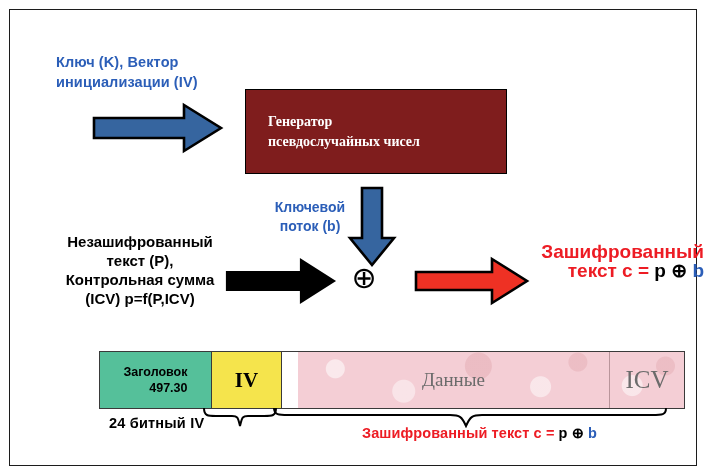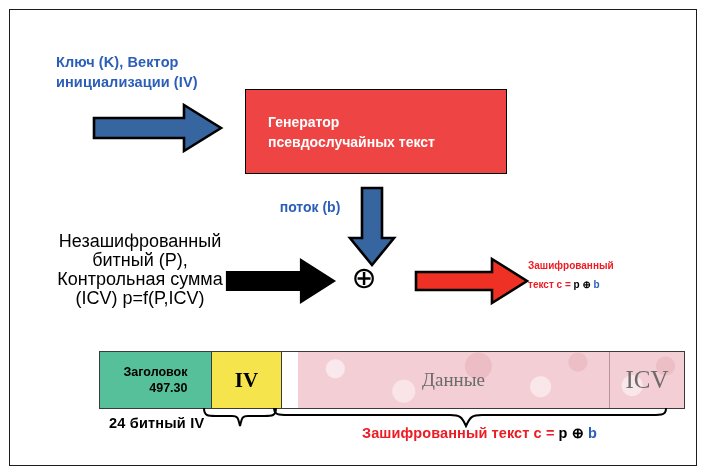--- a/index.html
+++ b/index.html
@@ -47,29 +47,29 @@
     color: #2b5eb8;
     font-size: 14px;
     font-weight: bold;
     line-height: 19px;
   }
   .txt-plain {
     left: 40px; top: 222px;
     width: 180px;
     text-align: center;
     color: #000000;
-    font-size: 18px;
-    font-weight: normal;
+    font-size: 15px;
+    font-weight: bold;
     line-height: 19px;
   }
   .txt-cipher-right {
-    left: 518px; top: 246px;
+    left: 518px; top: 232px;
     width: 176px;
-    text-align: left;
-    font-size: 10px;
+    text-align: right;
+    font-size: 19px;
     font-weight: bold;
     line-height: 19px;
     color: #ed1c24;
   }
   .txt-cipher-right .blk { color: #000000; }
   .txt-cipher-right .blu { color: #2b5eb8; }
 
   .txt-24bit {
     left: 99px; top: 405px;
     color: #000000;
@@ -84,23 +84,24 @@
     color: #ed1c24;
     letter-spacing: 0.1px;
   }
   .txt-cipher-bottom .blk { color: #000000; }
   .txt-cipher-bottom .blu { color: #2b5eb8; }
 
   
   #prng-box {
     left: 235px; top: 79px;
     width: 262px; height: 85px;
-    background: #ef4444;
+    background: #7f1d1d;
     border: 1.6px solid #000000;
     box-sizing: border-box;
+    font-family: Liberation Serif, serif;
   }
   #prng-label {
     position: absolute;
     left: 22px; top: 22px;
     color: #ffffff;
     font-size: 14px;
     font-weight: bold;
     line-height: 20px;
   }
 
@@ -204,37 +205,38 @@
 
     <div class="abs" id="arrow-key">
       <svg class="arrow-svg" width="132" height="52" viewBox="0 0 132 52" xmlns="http://www.w3.org/2000/svg">
         <path d="M2 16 L92 16 L92 3 L129 26 L92 49 L92 36 L2 36 Z" fill="#36659f" stroke="#000000" stroke-width="2.6" stroke-linejoin="miter"></path>
       </svg>
     </div>
 
     <div class="abs" id="prng-box">
       <div id="prng-label">
         <div>Генератор</div>
-        <div>псевдослучайных текст</div>
+        <div>псевдослучайных чисел</div>
       </div>
     </div>
 
     <div class="abs txt-keystream">
+      <div>Ключевой</div>
       <div>поток (b)</div>
     </div>
 
     <div class="abs" id="arrow-stream">
       <svg class="arrow-svg" width="52" height="82" viewBox="0 0 52 82" xmlns="http://www.w3.org/2000/svg">
         <path d="M16 2 L36 2 L36 52 L48 52 L26 79 L4 52 L16 52 Z" fill="#36659f" stroke="#000000" stroke-width="2.6" stroke-linejoin="miter"></path>
       </svg>
     </div>
 
     <div class="abs txt-plain">
       <div>Незашифрованный</div>
-      <div>битный (P),</div>
+      <div>текст (P),</div>
       <div>Контрольная сумма</div>
       <div>(ICV) p=f(P,ICV)</div>
     </div>
 
     <div class="abs" id="arrow-plain">
       <svg class="arrow-svg" width="112" height="48" viewBox="0 0 112 48" xmlns="http://www.w3.org/2000/svg">
         <path d="M2 15 L76 15 L76 3 L109 24 L76 45 L76 33 L2 33 Z" fill="#000000" stroke="#000000" stroke-width="2.2" stroke-linejoin="miter"></path>
       </svg>
     </div>
 

